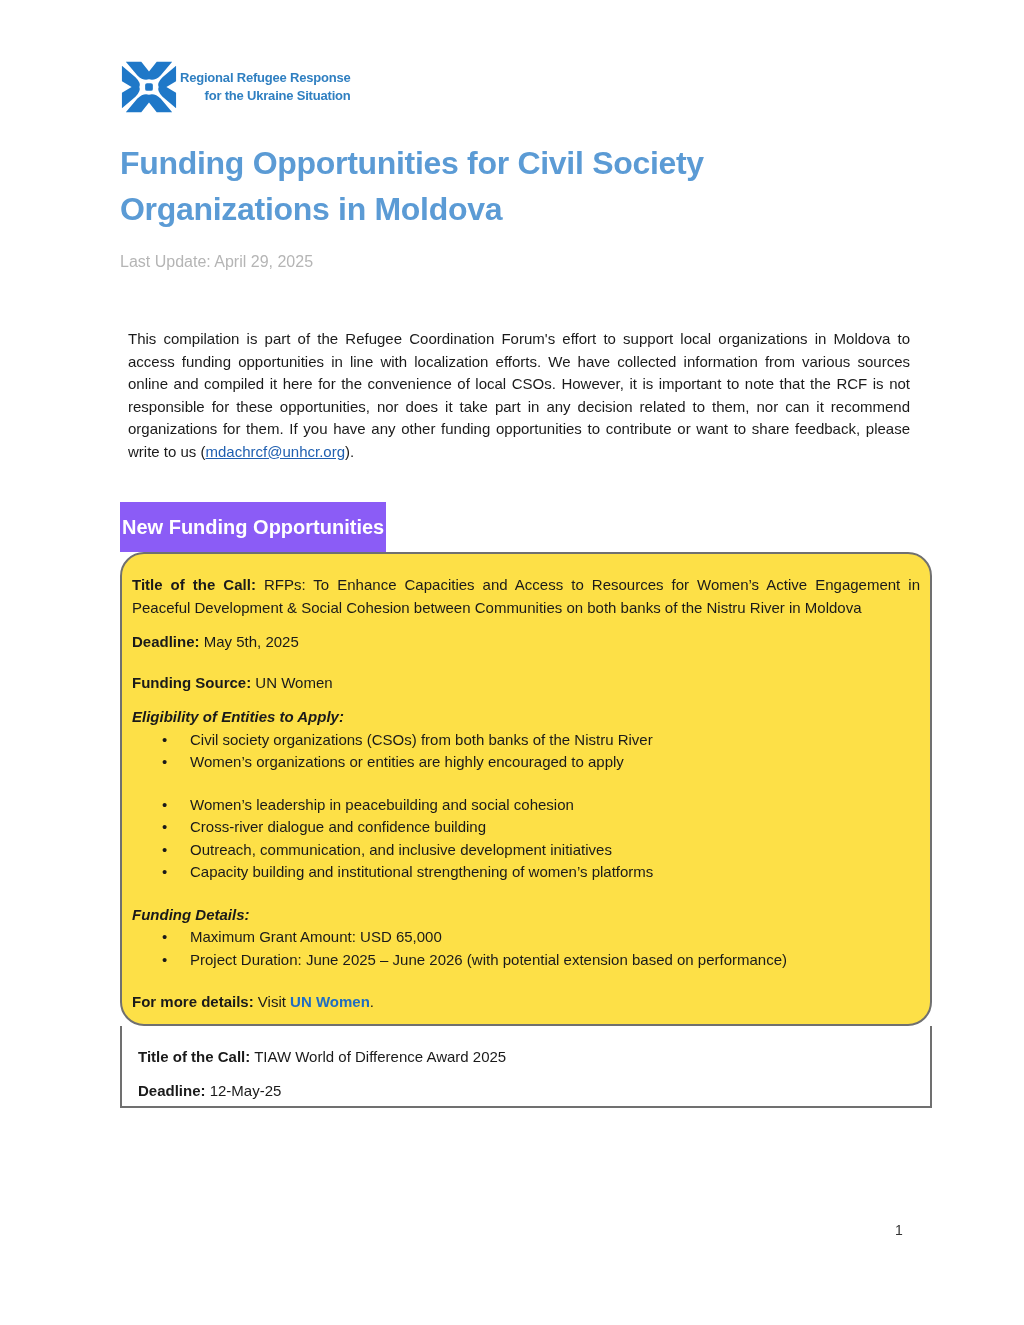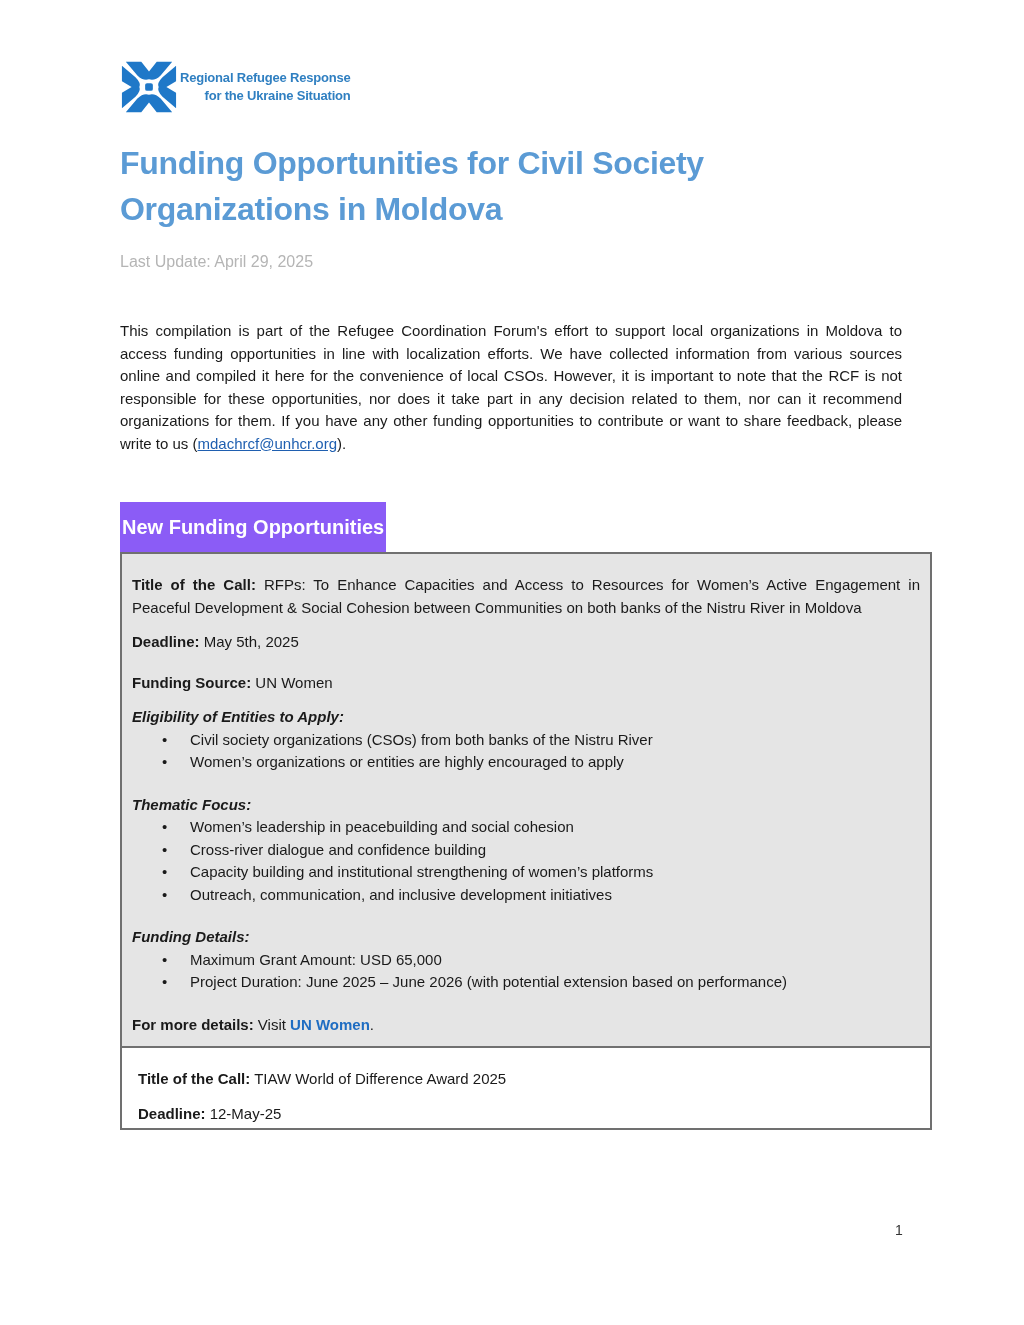--- a/index.html
+++ b/index.html
@@ -5,27 +5,27 @@
   html, body { margin: 0; padding: 0; background: #ffffff; }
   body { width: 1024px; height: 1325px; position: relative; overflow: hidden;
          font-family: "Liberation Sans", sans-serif; color: #1a1a1a; }
   .logo { position: absolute; left: 120px; top: 58px; display: flex; align-items: center; text-align: right; }
   .logo svg { width: 58px; height: 58px; }
   .logo-text { margin-left: 2px; color: #2f7fc1; font-size: 13px; line-height: 18px; font-weight: bold; letter-spacing: -0.2px; }
   .title { position: absolute; left: 120px; top: 140px; width: 700px; color: #5b9bd5;
            font-size: 32px; line-height: 46px; font-weight: bold; letter-spacing: -0.3px; margin: 0; }
   .updated { position: absolute; left: 120px; top: 253px; color: #b5b5b5; font-size: 16px; }
   .intro { position: absolute; left: 120px; top: 320px; width: 782px; font-size: 15px;
-           line-height: 22.5px; text-align: justify; margin: 0; }
+           line-height: 22.5px; text-align: justify; margin: 8px; }
   .intro a { color: #1f5fb0; text-decoration: underline; }
   .section-heading { position: absolute; left: 120px; top: 502px; background: #8b5cf6; color: #ffffff;
            font-size: 20px; font-weight: bold; padding: 12px 2px; line-height: 26px; margin: 0; }
   .cards { position: absolute; left: 120px; top: 552px; width: 812px; }
   .card { border: 2px solid #707070; box-sizing: border-box; padding: 20px 10px 10px 10px; font-size: 15px; }
-  .card.shaded { background: #e5e5e5; }
+  .card.shaded { background: #fde047; border-radius: 24px; }
   .card + .card { border-top: none; padding-left: 16px; }
   .card p { margin: 0 0 12px 0; line-height: 22.5px; }
   .card .row { margin-bottom: 18px; }
   .card b { font-weight: bold; }
   .card .sub { margin: 0; line-height: 22.5px; font-style: italic; }
   .card ul { margin: 0 0 20px 0; padding-left: 58px; list-style: none; }
   .card li { line-height: 22.5px; position: relative; }
   .card li::before { content: "\2022"; position: absolute; left: -28px; }
   .card a { color: #1f6dc2; font-weight: bold; text-decoration: none; }
   .card.second { padding-top: 20px; padding-bottom: 0; height: 82px; }
@@ -66,26 +66,25 @@
 <div class="cards">
   <div class="card shaded">
     <p class="title-call"><b>Title of the Call:</b><span> RFPs: To Enhance Capacities and Access to Resources for Women’s Active Engagement in Peaceful Development &amp; Social Cohesion between Communities on both banks of the Nistru River in Moldova</span></p>
     <p class="row"><b>Deadline:</b><span> May 5th, 2025</span></p>
     <p class="row" style="margin-bottom:12px"><b>Funding Source:</b><span> UN Women</span></p>
     <p class="sub"><b>Eligibility of Entities to Apply:</b></p>
     <ul>
       <li>Civil society organizations (CSOs) from both banks of the Nistru River</li>
       <li>Women’s organizations or entities are highly encouraged to apply</li>
     </ul>
-    <p class="sub"><b>Thematic Focus:</b></p>
     <ul>
       <li>Women’s leadership in peacebuilding and social cohesion</li>
       <li>Cross-river dialogue and confidence building</li>
+      <li>Outreach, communication, and inclusive development initiatives</li>
       <li>Capacity building and institutional strengthening of women’s platforms</li>
-      <li>Outreach, communication, and inclusive development initiatives</li>
     </ul>
     <p class="sub"><b>Funding Details:</b></p>
     <ul>
       <li>Maximum Grant Amount: USD 65,000</li>
       <li>Project Duration: June 2025 – June 2026 (with potential extension based on performance)</li>
     </ul>
     <p style="margin-bottom:0"><b>For more details:</b><span> Visit </span><a href="#">UN Women</a><span>.</span></p>
   </div>
   <div class="card second">
     <p><b>Title of the Call:</b><span> TIAW World of Difference Award 2025</span></p>

